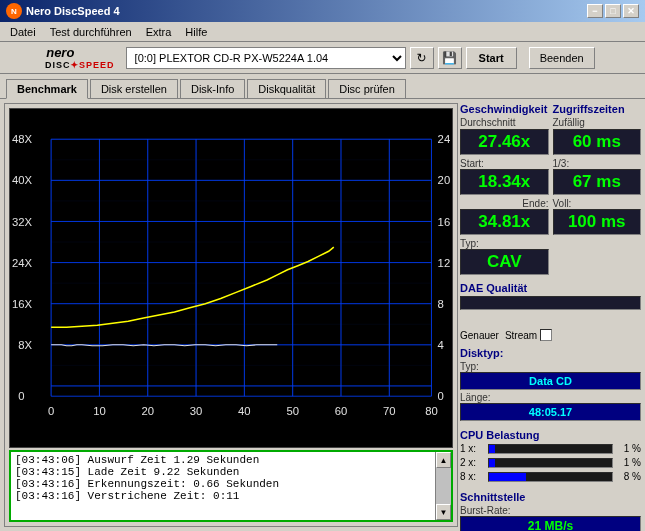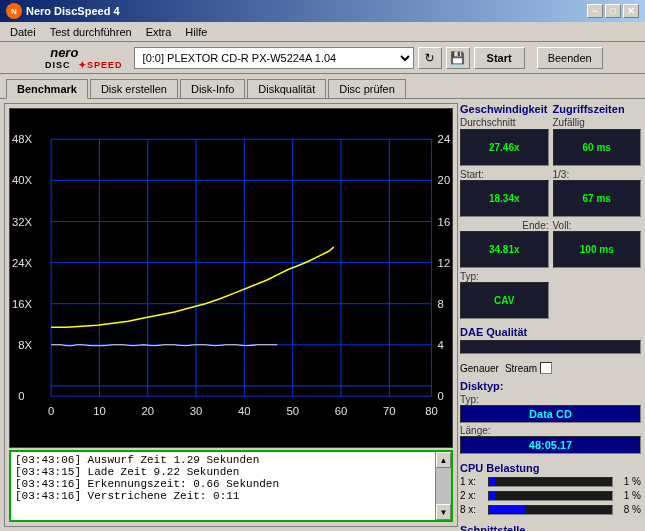--- a/index.html
+++ b/index.html
@@ -199,23 +199,23 @@
 
     .section-title {
       font-size: 11px;
       font-weight: bold;
       color: #000080;
       margin-bottom: 2px;
     }
     .stat-value {
       background: #000080;
       color: #00ff00;
-      font-size: 10px;
-      font-weight: bold;
-      padding: 12px 4px;
+      font-size: 17px;
+      font-weight: bold;
+      padding: 2px 4px;
       text-align: center;
       border: 1px inset #808080;
       min-width: 60px;
     }
 
     
     .dae-bar {
       background: #1a1a2e;
       height: 14px;
       border: 1px inset #808080;
@@ -335,21 +335,21 @@
   <span class="menu-item">Test durchführen</span>
   <span class="menu-item">Extra</span>
   <span class="menu-item">Hilfe</span>
 </div>
 
 <div class="toolbar">
   <div class="toolbar-logo">
     <div style="display:flex;align-items:center;gap:1px;">
       <span style="font-style:italic;font-weight:bold;font-size:13px;color:#000;">nero</span>
     </div>
-    <div style="display:flex;align-items:flex-start;gap:8px;padding-left:39px;">
+    <div style="display:flex;align-items:flex-start;gap:0;padding-left:39px;">
       <span style="font-size:9px;font-weight:bold;color:#000;letter-spacing:1px;">DISC</span>
       <span style="font-size:9px;font-weight:bold;color:#cc0000;letter-spacing:1px;">✦SPEED</span>
     </div>
   </div>
   <select class="drive-select"><option>[0:0]  PLEXTOR CD-R  PX-W5224A 1.04</option></select>
   <div class="toolbar-icon-btn" title="Refresh">↻</div>
   <div class="toolbar-icon-btn" title="Save">💾</div>
   <div class="start-btn toolbar-btn">Start</div>
   <div class="end-btn toolbar-btn">Beenden</div>
 </div>
@@ -502,21 +502,21 @@
         <div style="font-size:10px;color:#333;">Voll:</div>
         <div class="stat-value" style="background:#1a1a2e;">100 ms</div>
       </div>
     </div>
 
     <div style="background:#d4d0c8; margin-top:4px;">
       <div class="section-title">DAE Qualität</div>
       <div class="dae-bar">
         <div class="dae-fill" style="width:0%;"></div>
       </div>
-      <div style="display:flex; align-items:center; gap:3px; font-size:10px; margin-top:8px;">
+      <div style="display:flex; align-items:center; gap:3px; font-size:10px; margin-top:19px;">
         <span>Genauer</span>
           <br>
         <span>Stream</span>
         <div class="checkbox"></div>
       </div>
     </div>
 
     <div style="background:#d4d0c8; margin-top:3px;">
       <div class="section-title">Disktyp:</div>
       <div style="font-size:10px;color:#333;">Typ:</div>

